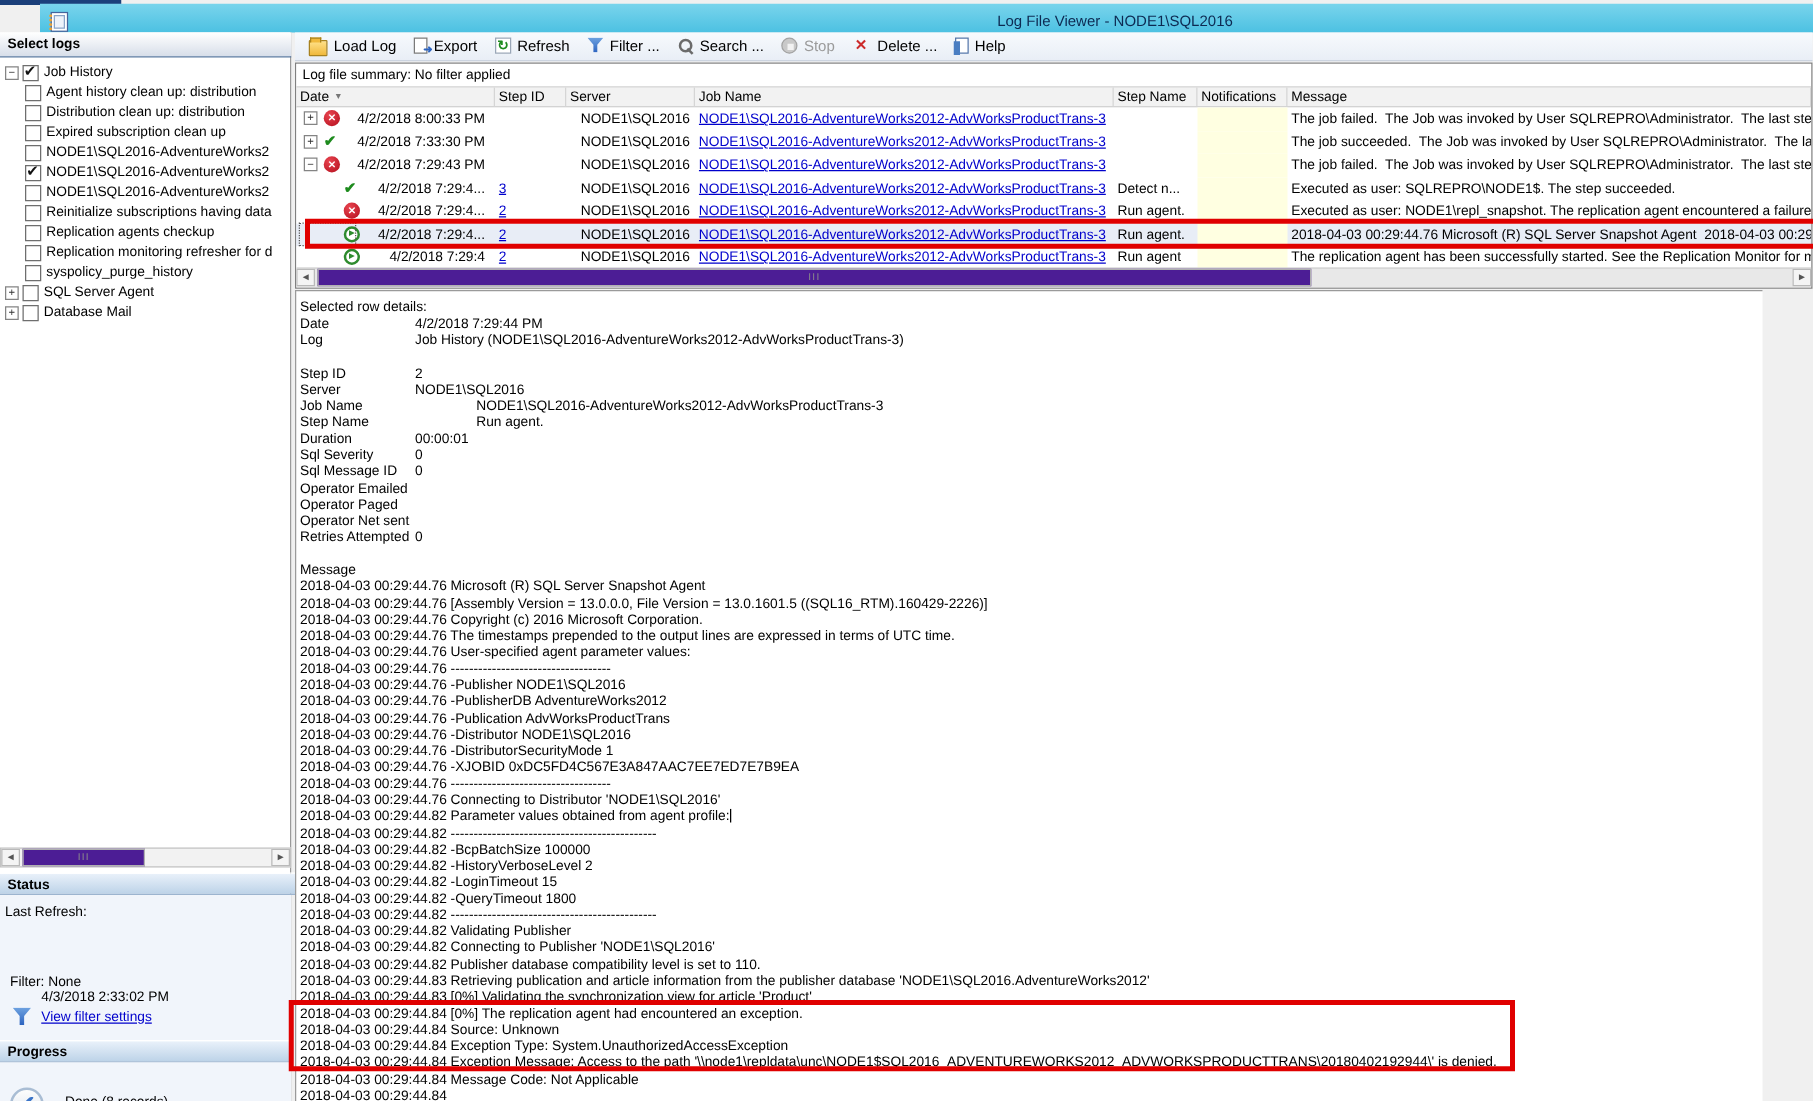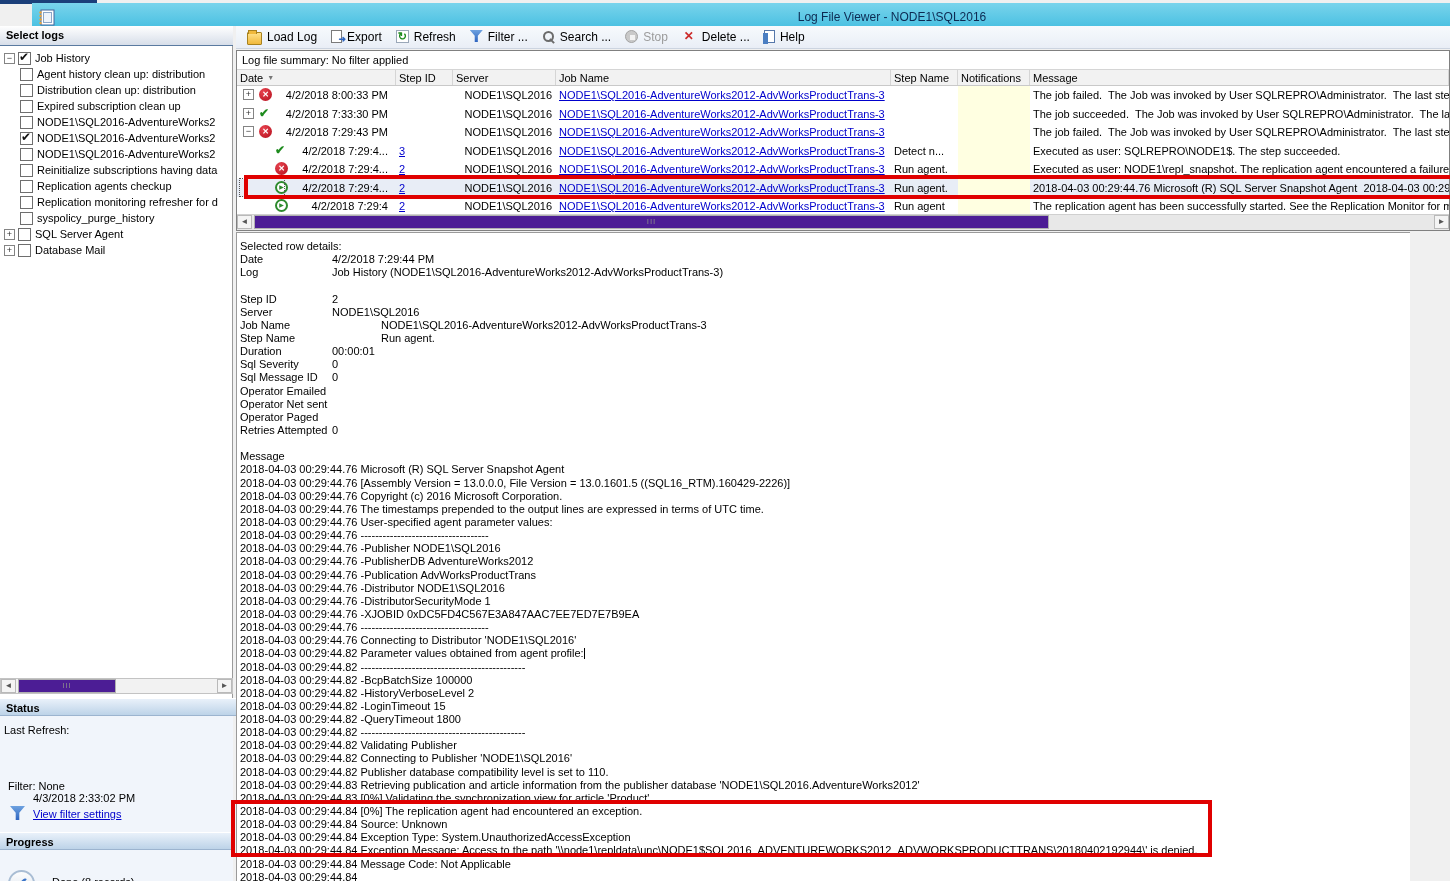--- a/index.html
+++ b/index.html
@@ -328,22 +328,22 @@
       <div class="dl"><span class="f-label">Log</span><span>Job History (NODE1\SQL2016-AdventureWorks2012-AdvWorksProductTrans-3)</span></div>
       <div class="dl"><span class="f-label"> </span><span></span></div>
       <div class="dl"><span class="f-label">Step ID</span><span>2</span></div>
       <div class="dl"><span class="f-label">Server</span><span>NODE1\SQL2016</span></div>
       <div class="dl"><span class="f-label">Job Name</span><span class="f-wide">NODE1\SQL2016-AdventureWorks2012-AdvWorksProductTrans-3</span></div>
       <div class="dl"><span class="f-label">Step Name</span><span class="f-wide">Run agent.</span></div>
       <div class="dl"><span class="f-label">Duration</span><span>00:00:01</span></div>
       <div class="dl"><span class="f-label">Sql Severity</span><span>0</span></div>
       <div class="dl"><span class="f-label">Sql Message ID</span><span>0</span></div>
       <div class="dl"><span class="f-label">Operator Emailed</span><span></span></div>
+      <div class="dl"><span class="f-label">Operator Paged</span><span></span></div>
       <div class="dl"><span class="f-label">Operator Net sent</span><span></span></div>
-      <div class="dl"><span class="f-label">Operator Paged</span><span></span></div>
       <div class="dl"><span class="f-label">Retries Attempted</span><span>0</span></div>
       <div class="dl"><span class="f-label"> </span><span></span></div>
       <div class="dl"><span class="f-label">Message</span><span></span></div>
       <div class="dl">2018-04-03 00:29:44.76 Microsoft (R) SQL Server Snapshot Agent</div>
       <div class="dl">2018-04-03 00:29:44.76 [Assembly Version = 13.0.0.0, File Version = 13.0.1601.5 ((SQL16_RTM).160429-2226)]</div>
       <div class="dl">2018-04-03 00:29:44.76 Copyright (c) 2016 Microsoft Corporation.</div>
       <div class="dl">2018-04-03 00:29:44.76 The timestamps prepended to the output lines are expressed in terms of UTC time.</div>
       <div class="dl">2018-04-03 00:29:44.76 User-specified agent parameter values:</div>
       <div class="dl">2018-04-03 00:29:44.76 -----------------------------------</div>
       <div class="dl">2018-04-03 00:29:44.76 -Publisher NODE1\SQL2016</div>

